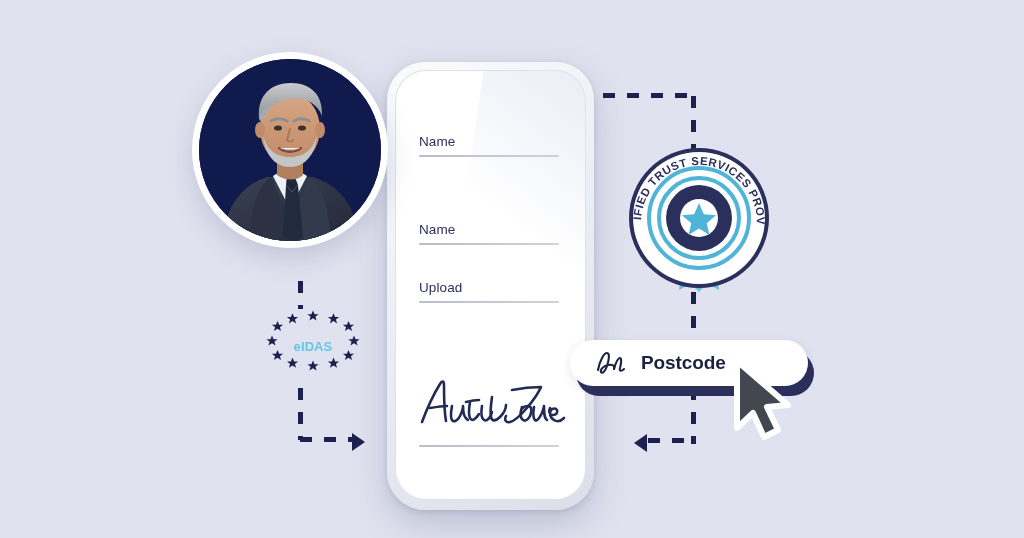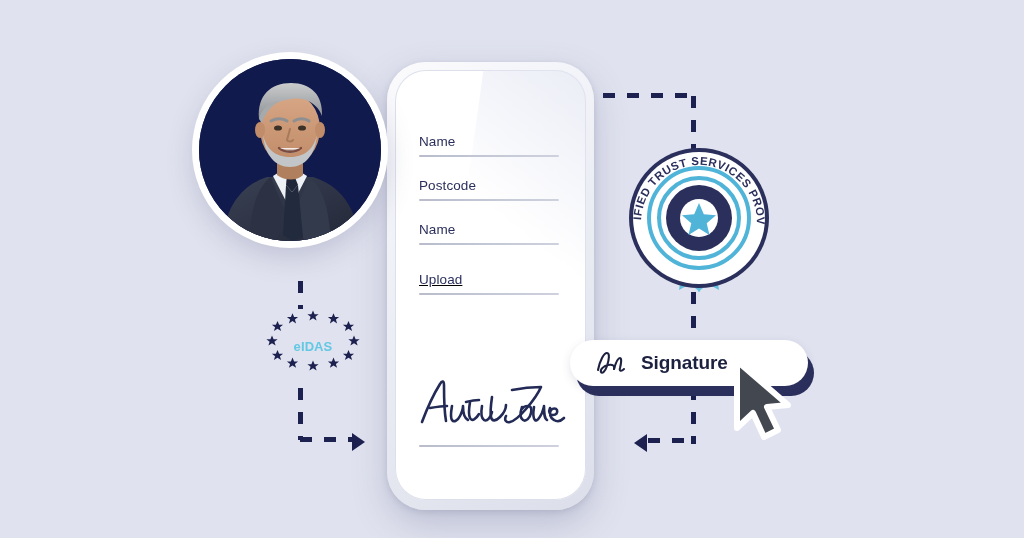--- a/index.html
+++ b/index.html
@@ -187,29 +187,25 @@
 
   <div class="abs" id="phone"></div>
   <div class="abs" id="phone-screen">
     <div id="phone-screen-sheen"></div>
   </div>
 
   <div class="form-field" style="top:134px;">
     <div class="form-label">Name</div>
     <div class="form-line"></div>
   </div>
-  <div class="form-field" style="top:178px;">
-    <div class="form-label">Postcode</div>
-    <div class="form-line"></div>
-  </div>
   <div class="form-field" style="top:222px;">
     <div class="form-label">Name</div>
     <div class="form-line"></div>
   </div>
-  <div class="form-field" style="top:272px;text-decoration:underline;">
+  <div class="form-field" style="top:280px;">
     <div class="form-label">Upload</div>
     <div class="form-line"></div>
   </div>
 
   <svg class="abs" id="signature-mark" viewBox="0 0 160 64">
     <g fill="none" stroke="#222a55" stroke-width="2.6" stroke-linecap="round" stroke-linejoin="round">
       <path d="M8 50 C14 34 21 20 26 12 C28 8 30 9 30 13 C30 24 30 38 32 49"></path>
       <path d="M16 36 C22 35 28 34 33 34"></path>
       <path d="M38 34 C37 40 36 45 38 48 C40 51 44 48 46 44 C48 40 49 36 49 34 C49 40 50 46 54 48"></path>
       <path d="M56 30 C55 36 54 42 56 46 C58 50 62 47 65 42"></path>
@@ -329,20 +325,20 @@
   </svg>
 
   <div class="abs" id="sig-button-shadow"></div>
   <div class="abs" id="sig-button">
     <svg id="sig-button-icon" viewBox="0 0 34 26">
       <g fill="none" stroke="#1d2140" stroke-width="2.1" stroke-linecap="round" stroke-linejoin="round">
         <path d="M4 20 C6 10 10 3 13 3 C16 3 15 10 13 16 C11 22 8 24 7 22 C6 20 9 16 14 15 C19 14 21 16 20 19"></path>
         <path d="M20 19 C22 12 24 8 26 8 C28 8 27 14 26 18 C25 21 27 22 30 19"></path>
       </g>
     </svg>
-    <span id="sig-button-label">Signature</span>
+    <span id="sig-button-label">Postcode</span>
   </div>
 
   <svg class="abs" id="cursor" viewBox="0 0 64 82">
     <path d="M6 3 L6 70 L22 55 L33 79 L47 72 L36 49 L57 47 Z" fill="#43474f" stroke="#ffffff" stroke-width="6" stroke-linejoin="round"></path>
   </svg>
 
 </div>
 
 </body></html>

